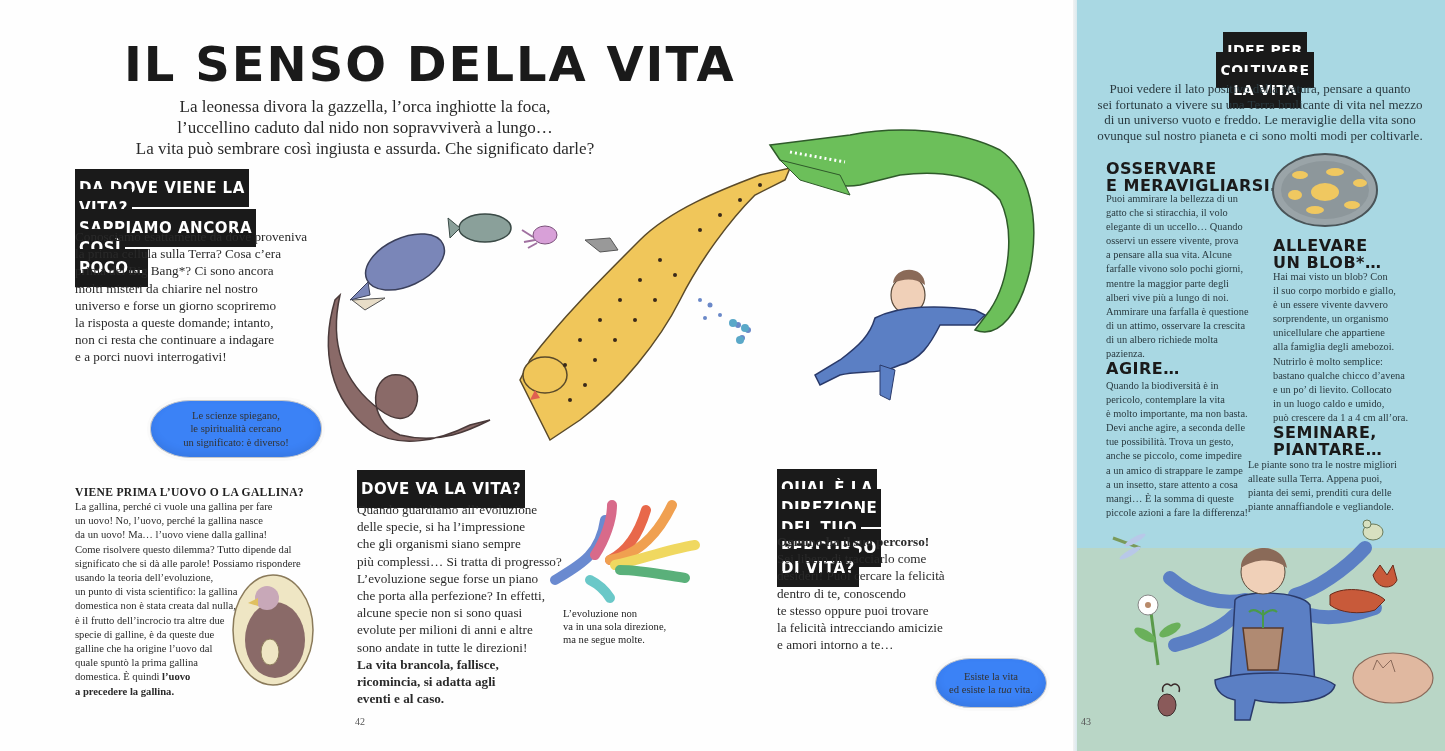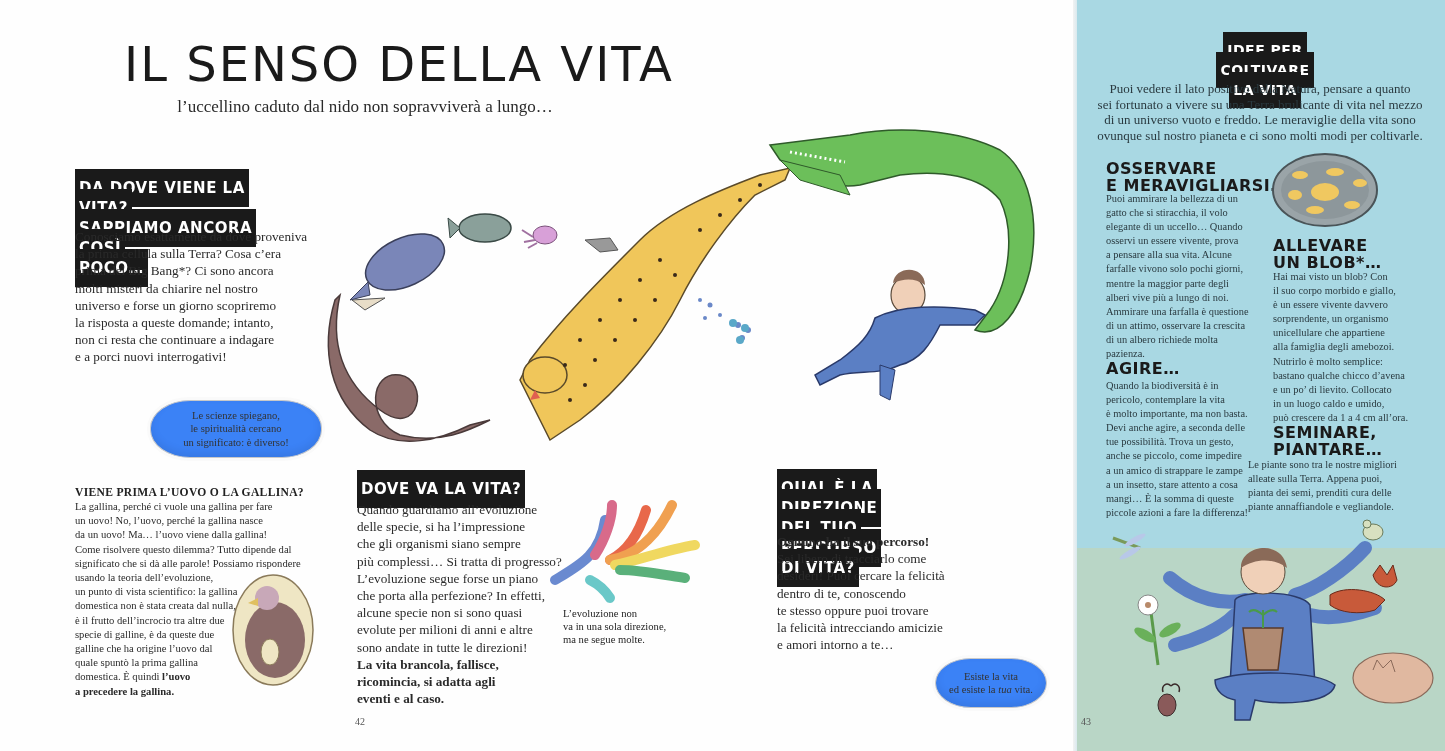--- a/index.html
+++ b/index.html
@@ -2,21 +2,21 @@
 <html><head>
 <meta charset="utf-8">
 <style>
   html, body { margin:0; padding:0; }
   body { width:1445px; height:751px; position:relative; overflow:hidden; background:#ffffff; font-family:"Liberation Serif", "DejaVu Serif", serif; color:#222; }
   .abs { position:absolute; }
   .page-left { left:0; top:0; width:1075px; height:751px; background:#fefefe; }
   .page-right { left:1075px; top:0; width:370px; height:751px; background:linear-gradient(#a9d8e3 0%, #a9d8e3 73%, #b9d6c6 73%, #b9d6c6 100%); }
   .spine { left:1073px; top:0; width:4px; height:751px; background:linear-gradient(90deg,#f2f2f2,#d9e9ee); }
 
-  .title { left:124px; top:36px; font-family:"DejaVu Sans", sans-serif; font-weight:normal; font-size:48px; letter-spacing:2px; color:#1a1a1a; }
+  .title { left:124px; top:36px; font-family:"DejaVu Sans", sans-serif; font-weight:bold; font-size:48px; letter-spacing:2px; color:#1a1a1a; }
   .intro { left:130px; top:96px; width:470px; text-align:center; font-size:17px; line-height:21px; color:#2a2a2a; }
   .intro div { white-space:nowrap; }
 
   .hl { display:inline; background:#1a1a1a; color:#fff; font-family:"DejaVu Sans", sans-serif; font-weight:bold; font-size:15px; line-height:20px; padding:10px 4px; box-decoration-break:clone; -webkit-box-decoration-break:clone; letter-spacing:0.5px; }
   .hl-block { line-height:20px; }
   .body-text { font-size:13.2px; line-height:17.2px; color:#2a2a2a; }
   .small-text { font-size:10.6px; line-height:14.2px; color:#2a2a2a; }
   .bold { font-weight:bold; }
 
   .sec1-head { left:75px; top:178px; width:210px; }
@@ -64,21 +64,23 @@
 </head>
 <body>
 
 <div class="abs page-left"></div>
 <div class="abs page-right"></div>
 <div class="abs spine"></div>
 
 <div class="abs title">IL SENSO DELLA VITA</div>
 
 <div class="abs intro">
+  <div>La leonessa divora la gazzella, l’orca inghiotte la foca,</div>
   <div>l’uccellino caduto dal nido non sopravviverà a lungo…</div>
+  <div>La vita può sembrare così ingiusta e assurda. Che significato darle?</div>
 </div>
 
 <div class="abs sec1-head hl-block">
   <span class="hl">DA DOVE VIENE LA VITA?</span><br>
   <span class="hl">SAPPIAMO ANCORA COSÌ</span><br>
   <span class="hl">POCO…</span>
 </div>
 <div class="abs sec1-body body-text">
   <div>Conosciamo esattamente da dove proveniva</div>
   <div>la prima cellula sulla Terra? Cosa c’era</div>

